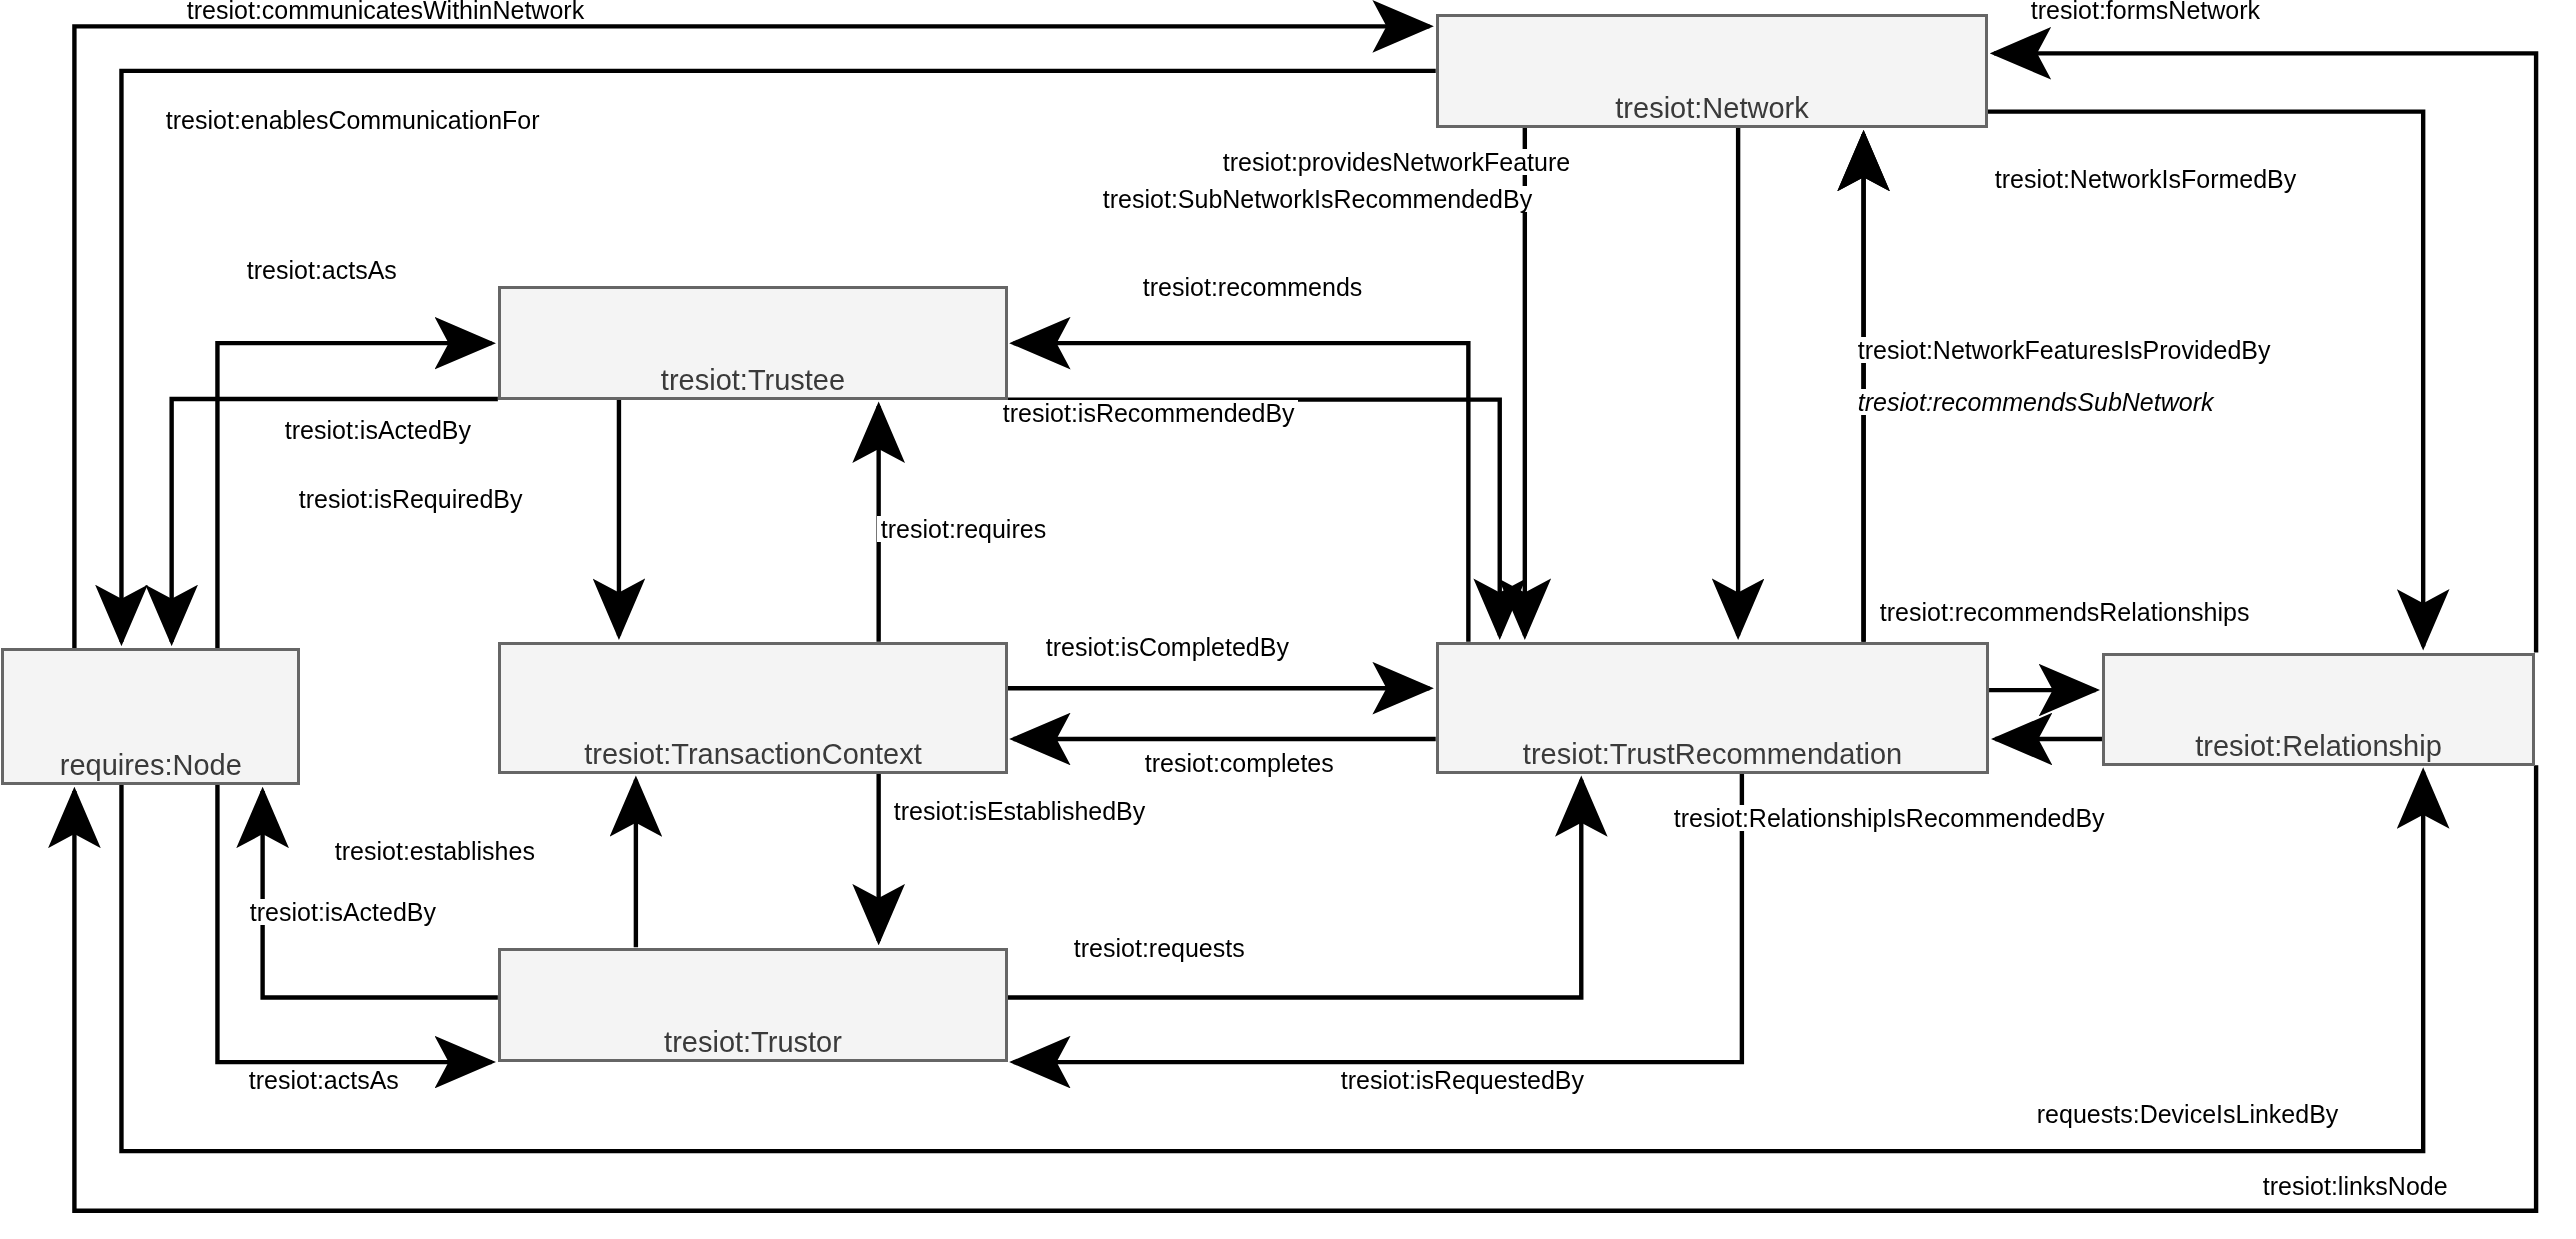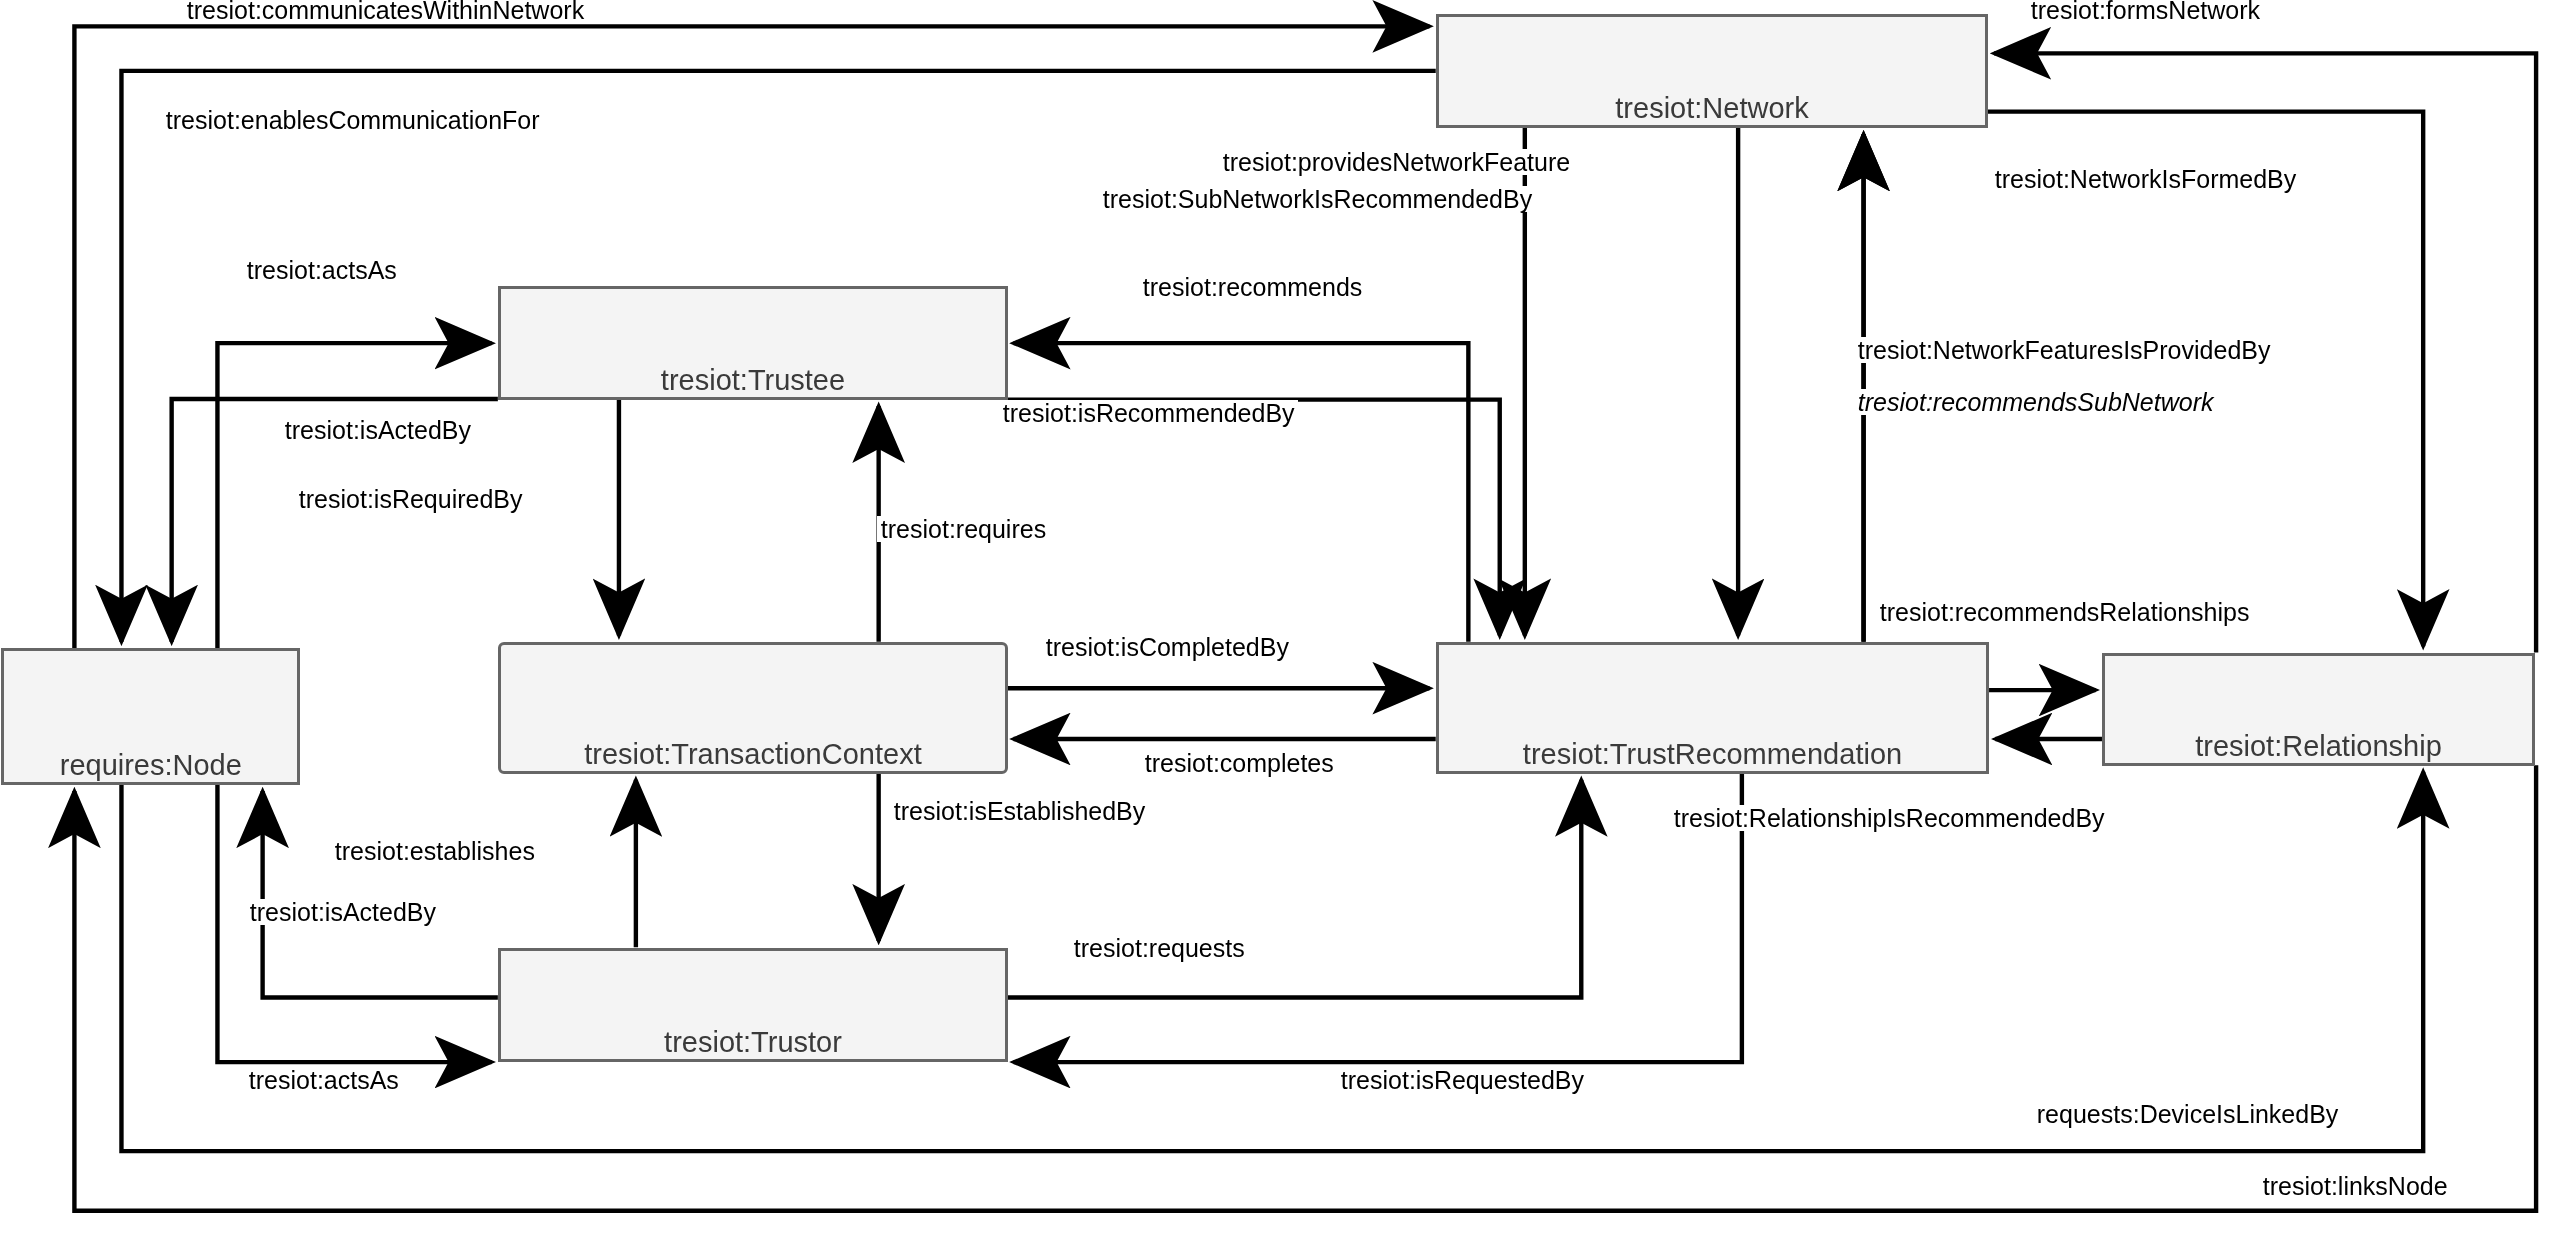--- a/index.html
+++ b/index.html
@@ -103,21 +103,21 @@
   </div>
 
   <div class="node" style="left:498px;top:286px;width:510px;height:114px;">
     <span>tresiot:Trustee</span>
   </div>
 
   <div class="node" style="left:1.3px;top:648px;width:299px;height:137px;">
     <span>requires:Node</span>
   </div>
 
-  <div class="node" style="left:498px;top:642px;width:510px;height:132px;border-radius:6px;">
+  <div class="node" style="left:498px;top:642px;width:510px;height:132px;">
     <span>tresiot:TransactionContext</span>
   </div>
 
   <div class="node" style="left:1436px;top:642px;width:553px;height:132px;">
     <span>tresiot:TrustRecommendation</span>
   </div>
 
   <div class="node" style="left:2102px;top:653px;width:433px;height:113px;">
     <span>tresiot:Relationship</span>
   </div>

